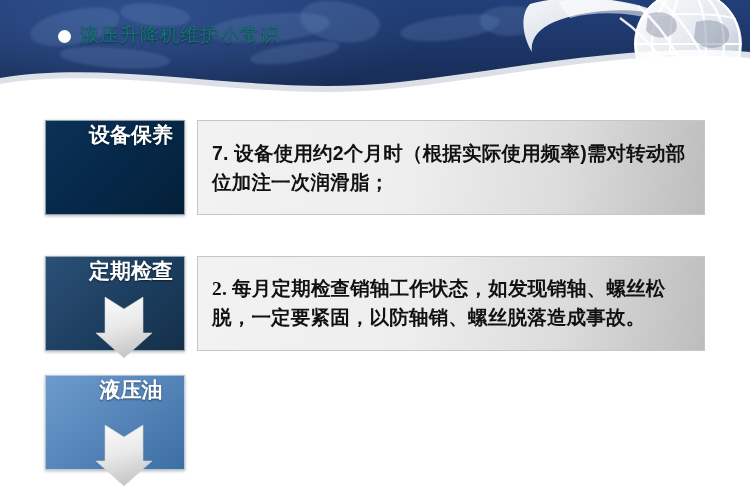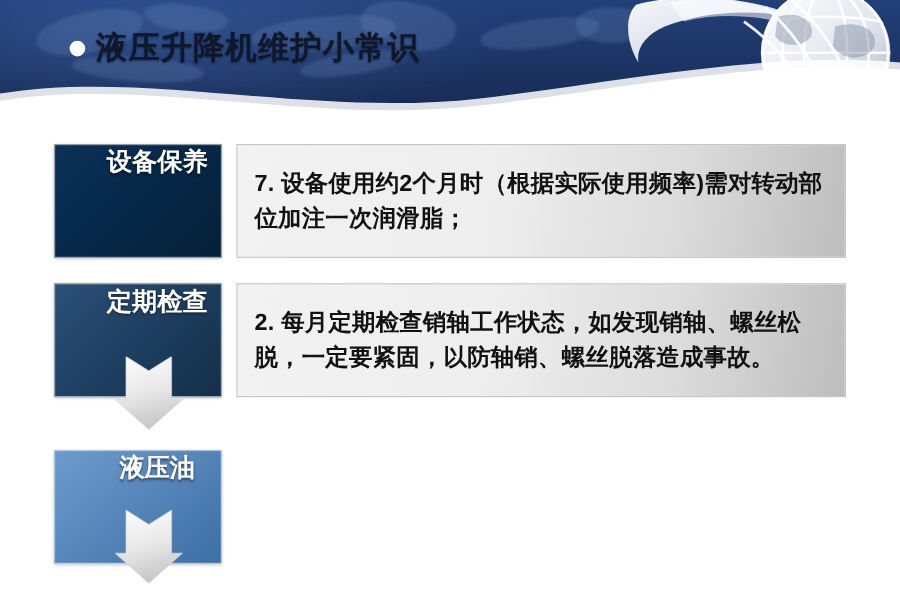--- a/index.html
+++ b/index.html
@@ -72,23 +72,23 @@
   .title-bullet {
     width: 13px;
     height: 13px;
     border-radius: 50%;
     background: #ffffff;
     display: inline-block;
     flex: 0 0 auto;
     margin-top: 2px;
   }
   .title-text {
-    color: #0f172a;
-    font-size: 26px;
-    font-weight: bold;
+    color: #0f766e;
+    font-size: 19px;
+    font-weight: normal;
     letter-spacing: 1px;
     text-shadow: 0 1px 2px rgba(0,0,0,0.45);
     white-space: nowrap;
   }
 
   
   .rows {
     position: absolute;
     left: 0;
     top: 100px;
@@ -96,21 +96,21 @@
     height: 395px;
   }
   .row {
     position: absolute;
     left: 45px;
     width: 660px;
     height: 95px;
     display: flex;
   }
   .row-1 { top: 20px; }
-  .row-2 { top: 136px; }
+  .row-2 { top: 156px; font-family: Liberation Serif, serif; }
   .row-3 { top: 275px; }
 
   .label-box {
     position: relative;
     width: 140px;
     height: 95px;
     flex: 0 0 140px;
     border: 1px solid rgba(255,255,255,0.55);
     box-sizing: border-box;
     display: flex;

